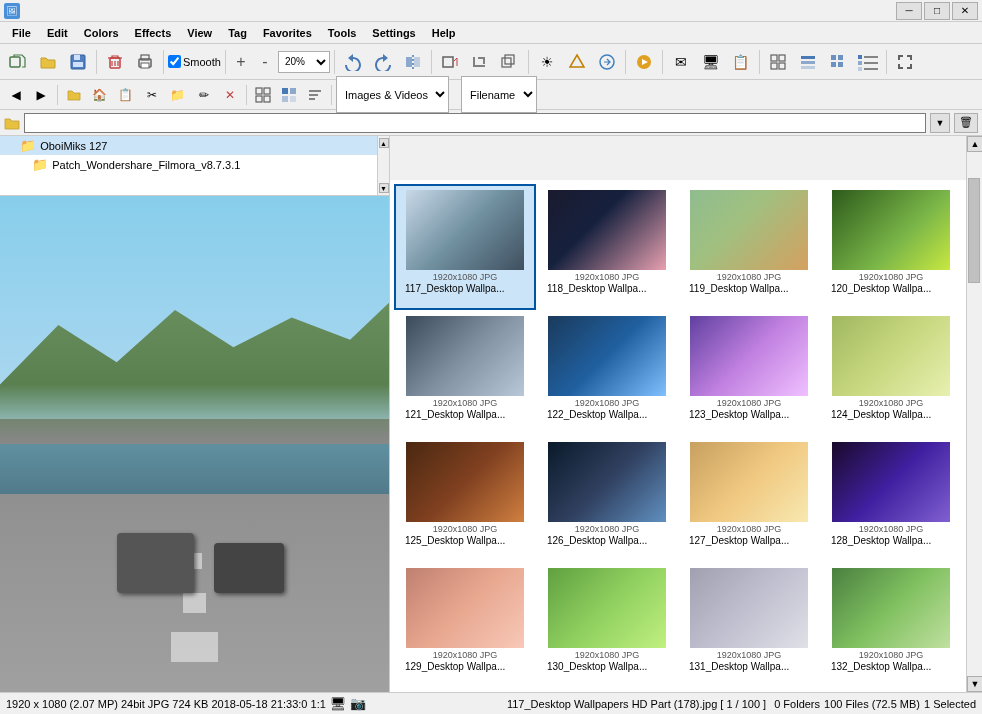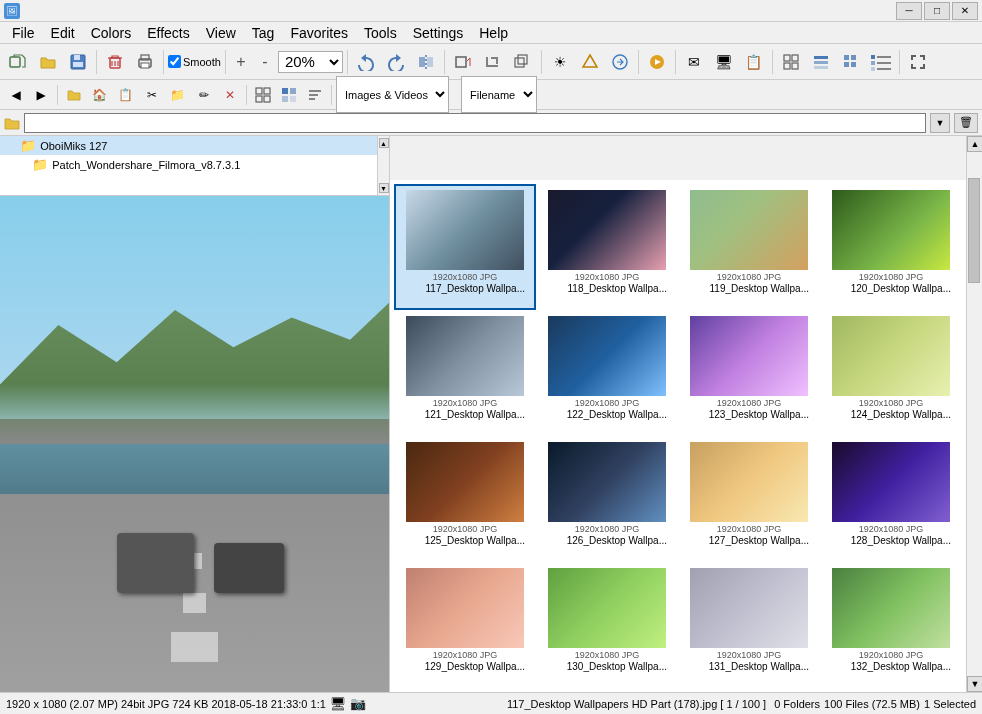--- a/index.html
+++ b/index.html
@@ -8,29 +8,29 @@
     
     #title-bar { background: #f0f0f0; height: 22px; display: flex; align-items: center; justify-content: space-between; padding: 0 4px; border-bottom: 1px solid #ccc; }
     #title-left { display: flex; align-items: center; gap: 4px; font-size: 11px; }
     #title-icon { width: 16px; height: 16px; background: #4a90d9; border-radius: 2px; display: flex; align-items: center; justify-content: center; color: white; font-size: 9px; }
     #title-text { font-size: 11px; color: #000; }
     #title-controls { display: flex; gap: 2px; }
     .title-btn { width: 26px; height: 18px; display: flex; align-items: center; justify-content: center; border: 1px solid #adadad; background: #e1e1e1; cursor: pointer; font-size: 10px; }
 
     
     #menu-bar { background: #f0f0f0; height: 22px; display: flex; align-items: center; padding: 0 4px; border-bottom: 1px solid #ccc; }
-    .menu-item { padding: 2px 8px; font-size: 14px; cursor: pointer; color: #000; }
+    .menu-item { padding: 2px 8px; font-size: 11px; cursor: pointer; color: #000; font-weight: bold; }
 
     
     #toolbar { background: #f0f0f0; height: 36px; display: flex; align-items: center; padding: 2px 4px; border-bottom: 1px solid #ccc; gap: 2px; flex-wrap: nowrap; }
     .tb-btn { width: 28px; height: 28px; border: 1px solid transparent; background: transparent; cursor: pointer; display: flex; align-items: center; justify-content: center; font-size: 14px; border-radius: 2px; }
     .tb-sep { width: 1px; height: 24px; background: #ccc; margin: 0 2px; }
     .tb-checkbox { display: flex; align-items: center; gap: 2px; font-size: 11px; cursor: pointer; }
     .tb-smooth-label { font-size: 11px; }
-    .tb-select { height: 22px; font-size: 15px; border: 1px solid #adadad; background: white; padding: 0 2px; }
+    .tb-select { height: 22px; font-size: 10px; border: 1px solid #adadad; background: white; padding: 0 2px; }
     .tb-zoom-group { display: flex; align-items: center; gap: 2px; }
 
     
     #nav-bar { background: #f0f0f0; height: 30px; display: flex; align-items: center; padding: 2px 4px; border-bottom: 1px solid #ccc; gap: 2px; }
     .nav-btn { width: 24px; height: 24px; border: 1px solid transparent; background: transparent; cursor: pointer; display: flex; align-items: center; justify-content: center; font-size: 12px; border-radius: 2px; }
     .nav-sep { width: 1px; height: 20px; background: #ccc; margin: 0 2px; }
 
     
     #addr-bar { display: flex; align-items: center; padding: 2px 4px; border-bottom: 1px solid #ccc; background: #f0f0f0; height: 26px; gap: 4px; }
     #addr-path { flex: 1; height: 20px; border: 1px solid #7a7a7a; background: white; font-size: 11px; padding: 0 4px; }
@@ -48,21 +48,21 @@
     #preview-area { flex: 1; background: #888; display: flex; align-items: center; justify-content: center; overflow: hidden; position: relative; }
     #preview-label { position: absolute; top: 4px; left: 4px; font-size: 11px; color: white; background: rgba(0,0,0,0.3); padding: 1px 4px; }
 
     
     #right-panel { flex: 1; display: flex; flex-direction: column; background: white; overflow: hidden; margin-top: 44px; }
     #thumb-grid { flex: 1; overflow-y: auto; display: grid; grid-template-columns: repeat(4, 1fr); gap: 0; padding: 4px; background: white; }
     .thumb-item { border: 2px solid transparent; padding: 4px; cursor: pointer; display: flex; flex-direction: column; align-items: center; }
     .thumb-item.selected { border-color: #0056a3; background: #cce4f7; }
     .thumb-img { width: 118px; height: 80px; background: #ddd; display: flex; align-items: center; justify-content: center; font-size: 9px; color: #666; overflow: hidden; }
     .thumb-meta { font-size: 9px; color: #555; margin-top: 2px; text-align: center; }
-    .thumb-name { font-size: 10px; color: #000; text-align: right; width: 120px; overflow: hidden; text-overflow: ellipsis; white-space: nowrap; margin-top: 1px; }
+    .thumb-name { font-size: 10px; color: #000; text-align: left; width: 120px; overflow: hidden; text-overflow: ellipsis; white-space: nowrap; margin-top: 1px; }
 
     
     #scrollbar { width: 16px; background: #f0f0f0; border-left: 1px solid #ccc; display: flex; flex-direction: column; }
 
     
     #status-bar { height: 22px; background: #f0f0f0; border-top: 1px solid #ccc; display: flex; align-items: center; padding: 0 6px; font-size: 11px; gap: 8px; justify-content: space-between; }
     #status-left { display: flex; gap: 4px; align-items: center; }
     #status-right { display: flex; gap: 4px; align-items: center; }
     .status-icon { font-size: 13px; cursor: pointer; }
 

